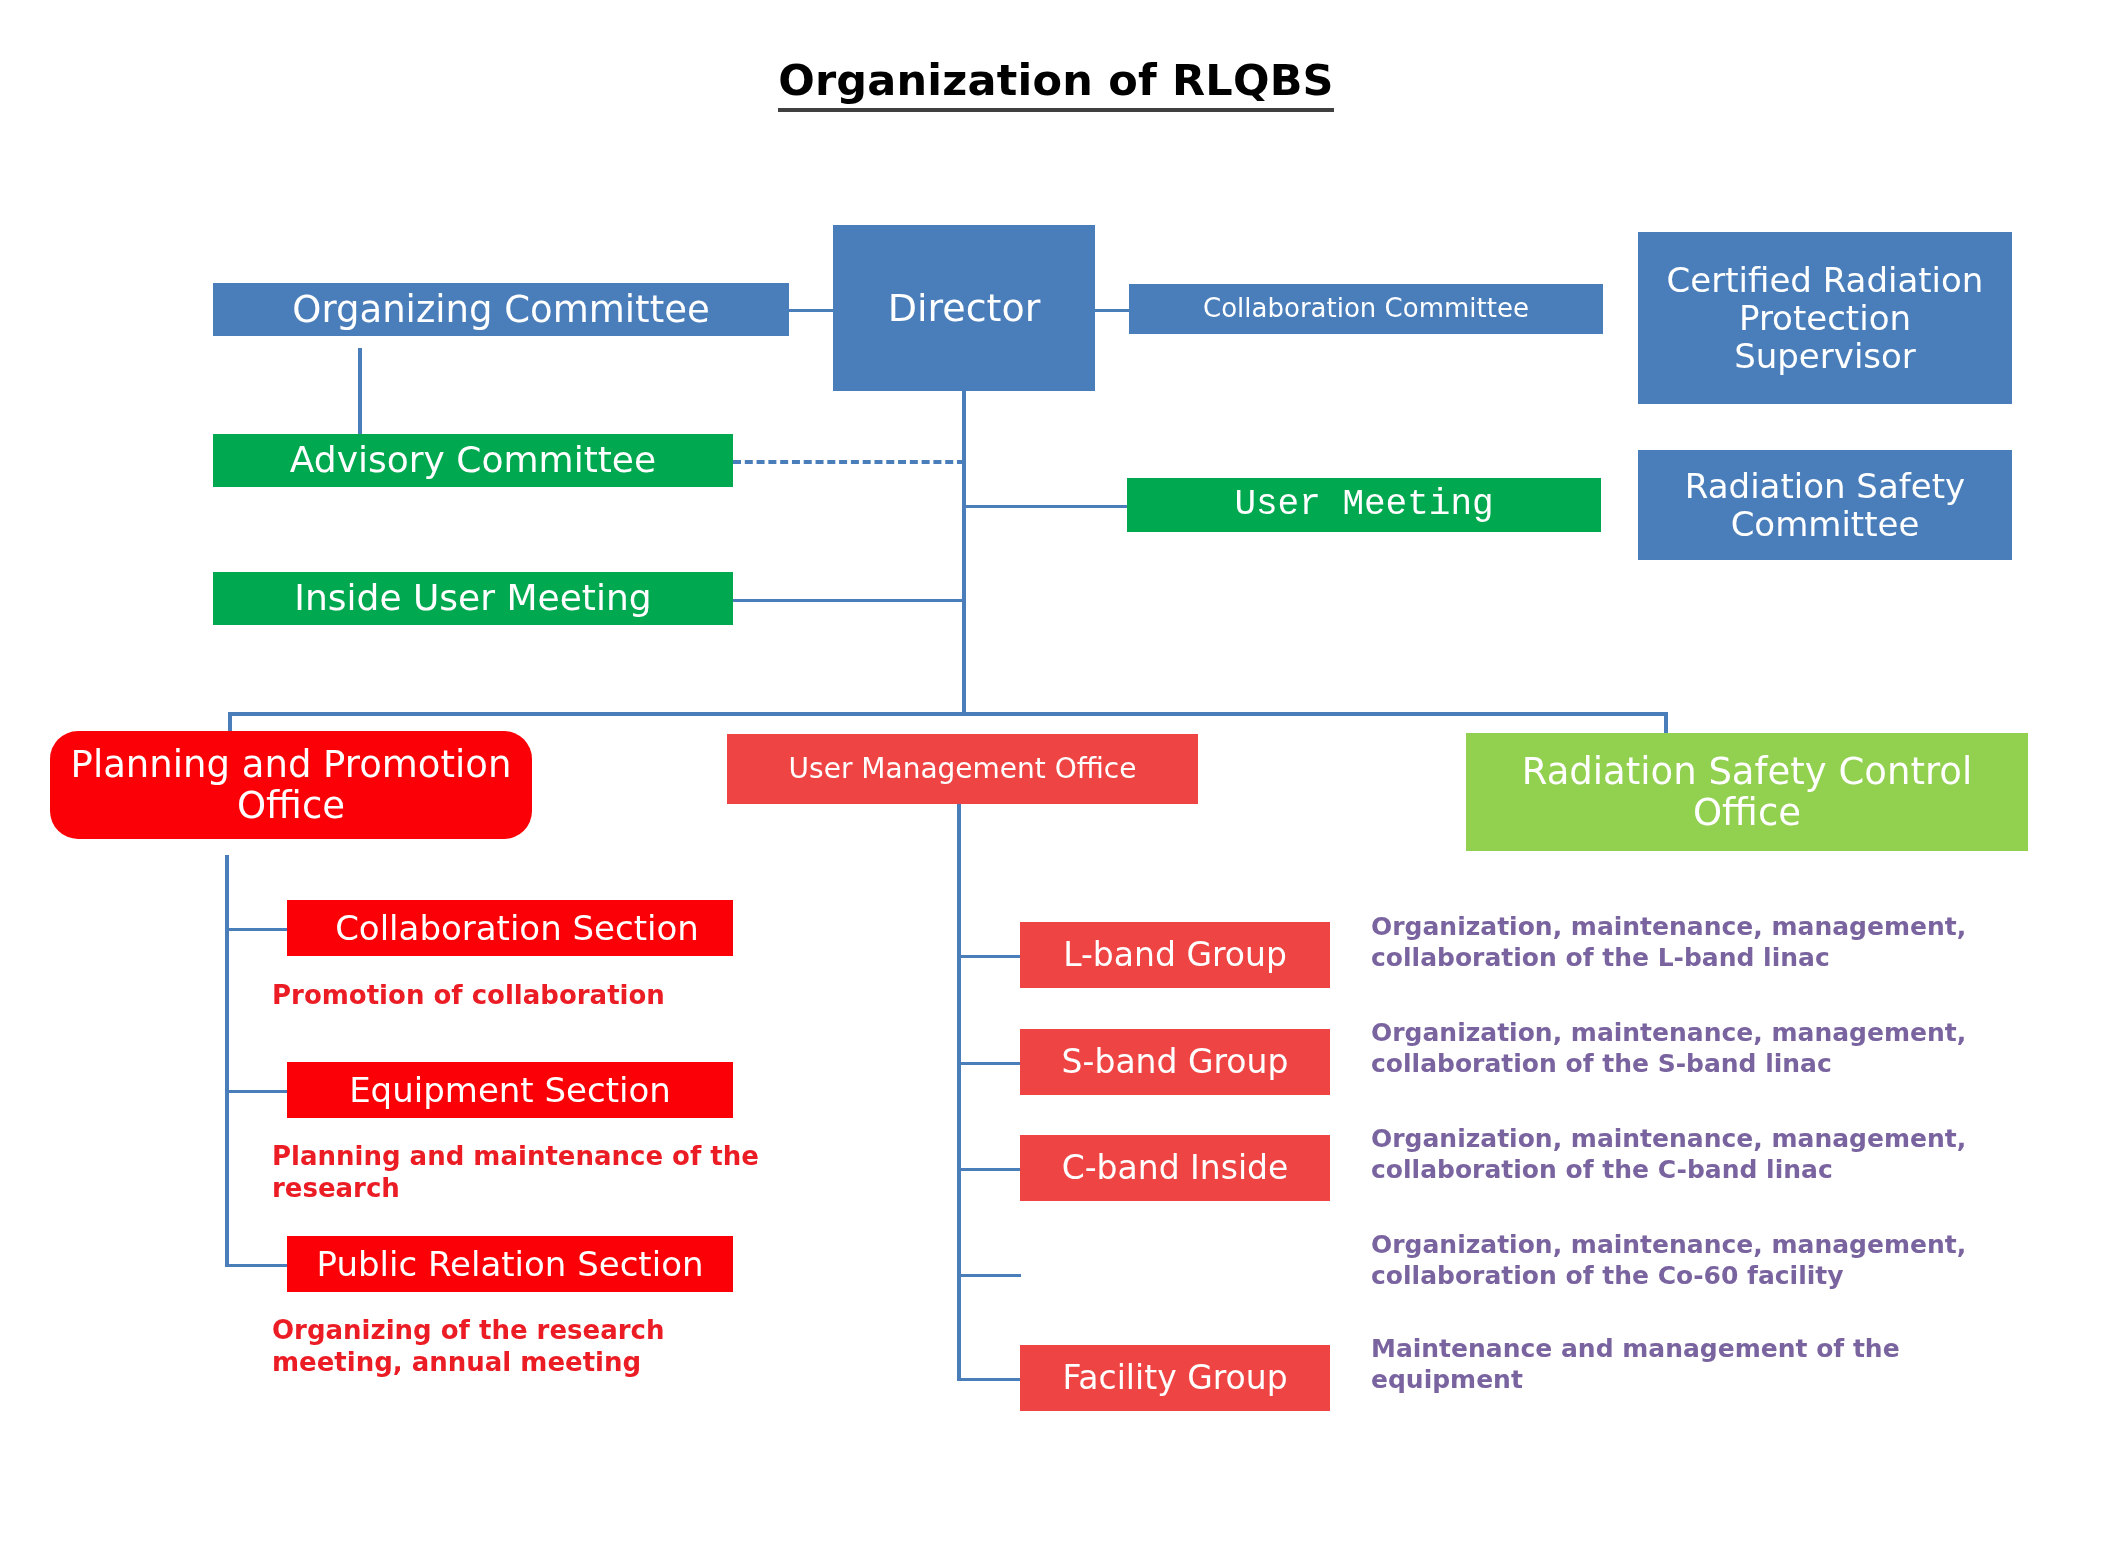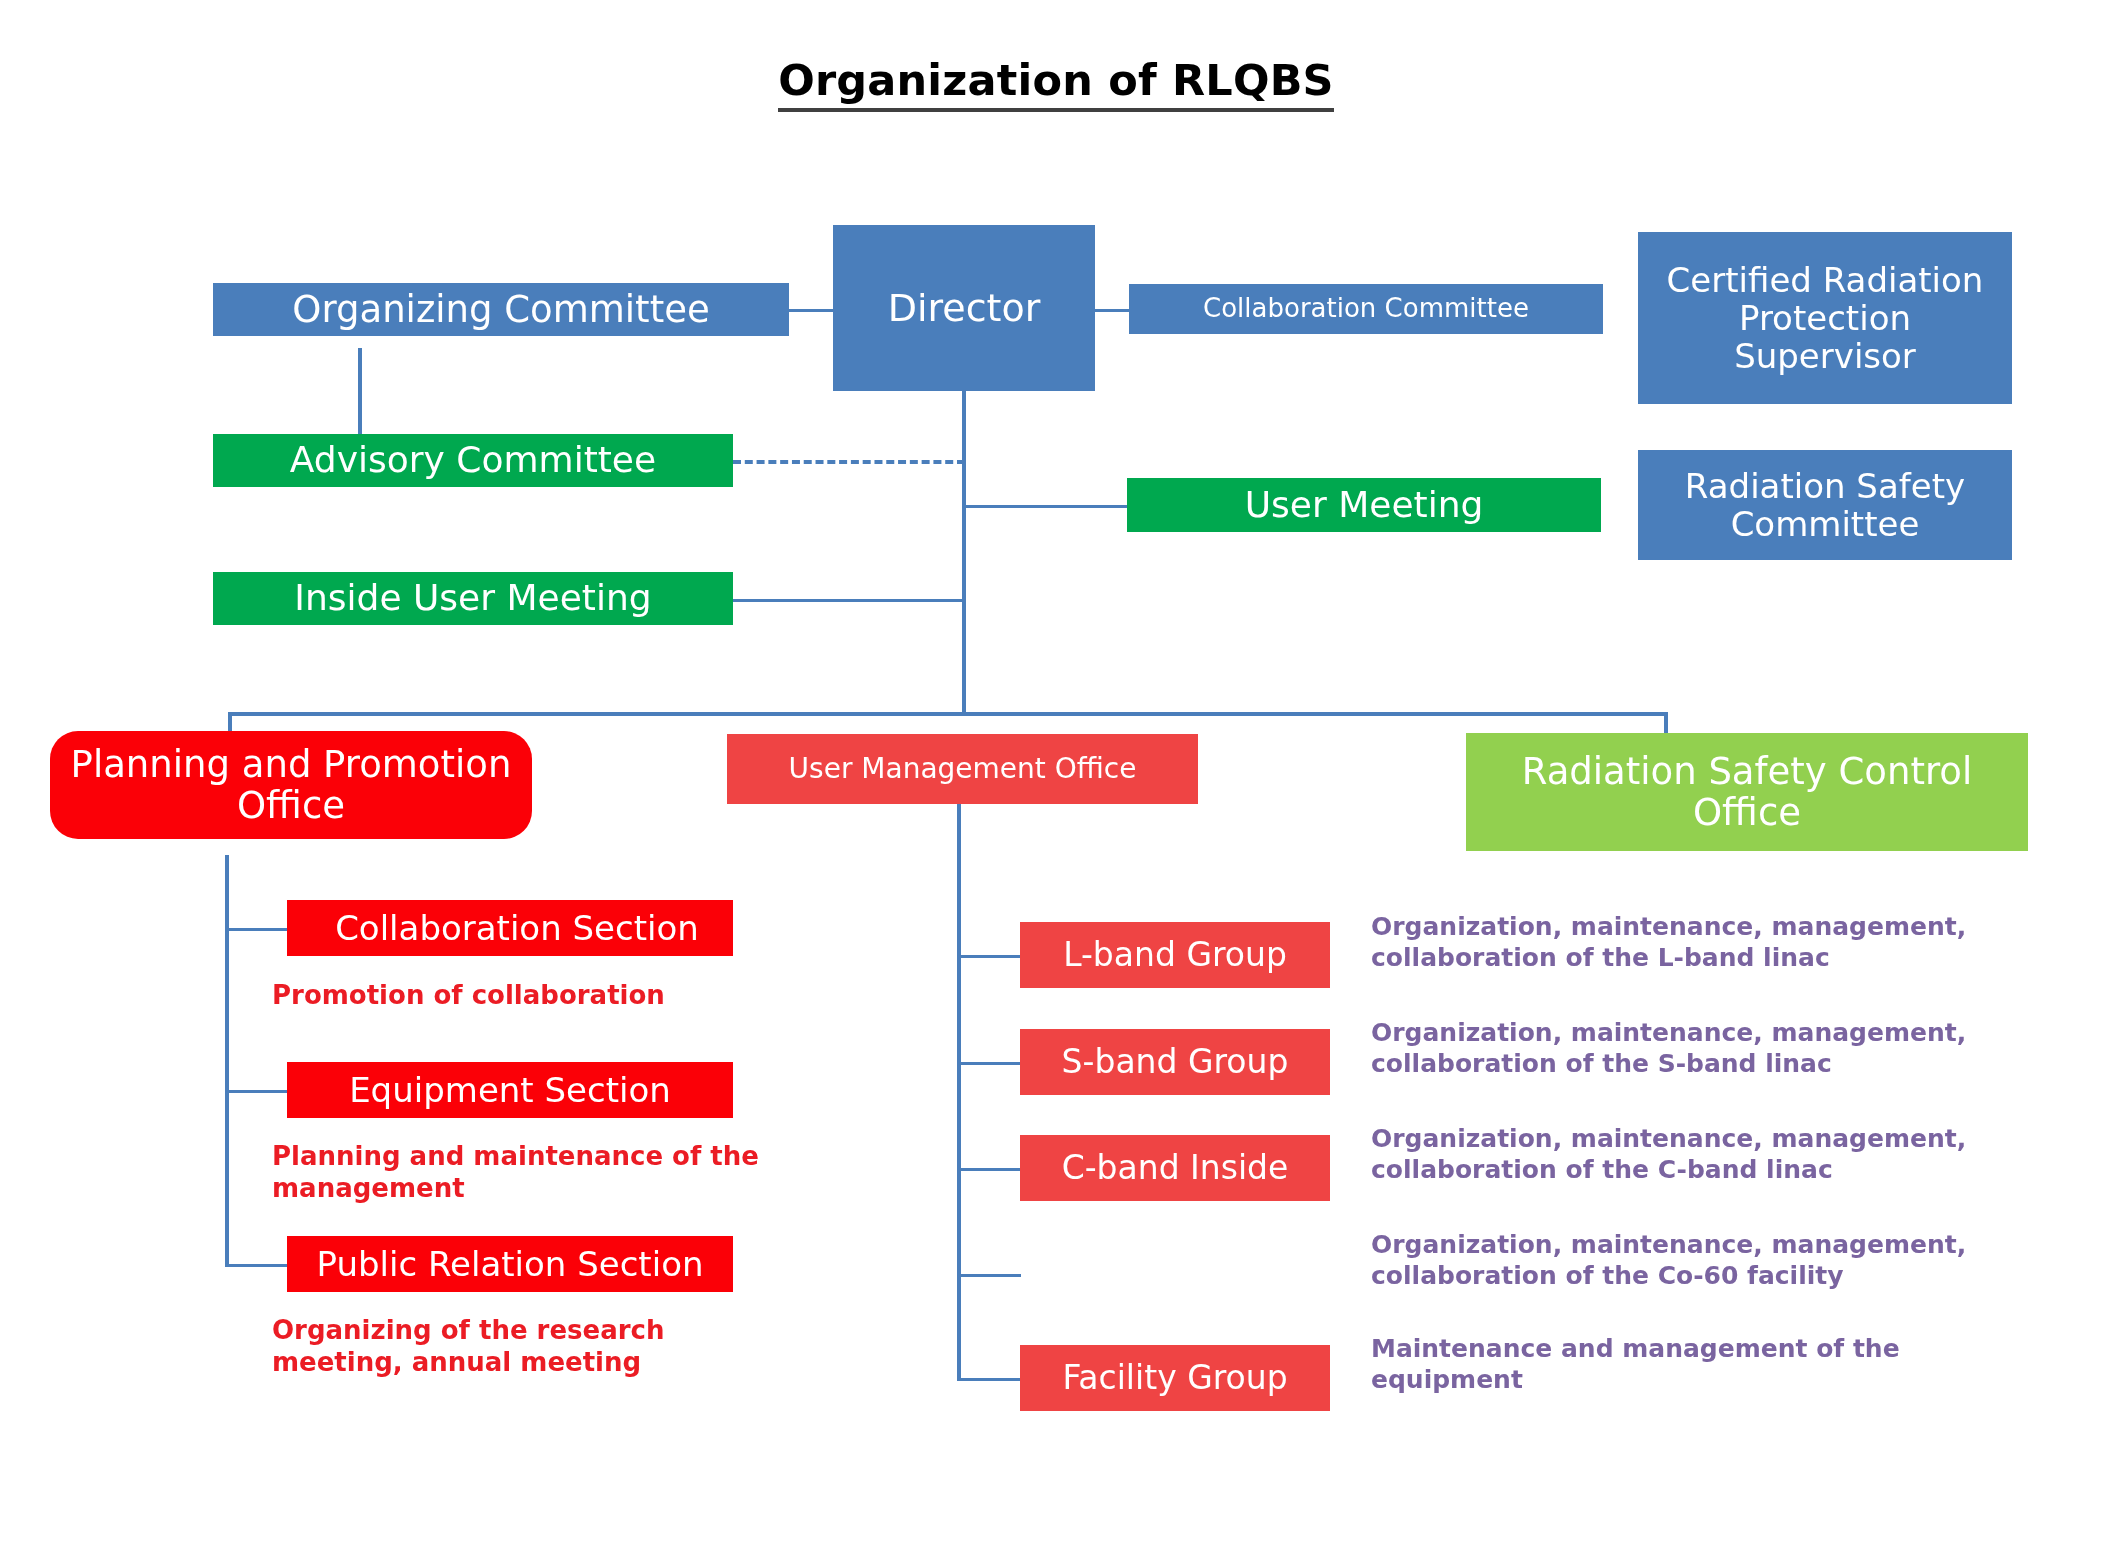--- a/index.html
+++ b/index.html
@@ -118,37 +118,37 @@
   <div class="node blue" style="left:213px; top:283px; width:576px; height:53px; font-size:37px;">Organizing Committee</div>
 
   <div class="node blue" style="left:833px; top:225px; width:262px; height:166px; font-size:38px;">Director</div>
 
   <div class="node blue" style="left:1129px; top:284px; width:474px; height:50px; font-size:26px;">Collaboration Committee</div>
 
   <div class="node blue" style="left:1638px; top:232px; width:374px; height:172px; font-size:34px;">Certified Radiation Protection Supervisor</div>
 
   <div class="node green" style="left:213px; top:434px; width:520px; height:53px; font-size:36px;">Advisory Committee</div>
 
-  <div class="node green" style="left:1127px; top:478px; width:474px; height:54px; font-size:36px;">User Meeting</div>
+  <div class="node green" style="left:1127px; top:478px; width:474px; height:54px; font-size:36px;font-family:Liberation Mono, monospace;">User Meeting</div>
 
   <div class="node blue" style="left:1638px; top:450px; width:374px; height:110px; font-size:34px;">Radiation Safety Committee</div>
 
   <div class="node green" style="left:213px; top:572px; width:520px; height:53px; font-size:36px;">Inside User Meeting</div>
 
   <div class="node red" style="left:50px; top:731px; width:482px; height:108px; font-size:37px;border-radius:28px;">Planning and Promotion Office</div>
 
   <div class="node purple" style="left:727px; top:734px; width:471px; height:70px; font-size:28px;">User Management Office</div>
 
   <div class="node lgreen" style="left:1466px; top:733px; width:562px; height:118px; font-size:37px;">Radiation Safety Control Office</div>
 
   <div class="node red" style="left:287px; top:900px; width:446px; height:56px; font-size:34px;padding-left:20px;">Collaboration Section</div>
   <div class="caption cap-red" style="left:272px; top:980px; width:470px;">Promotion of collaboration</div>
 
   <div class="node red" style="left:287px; top:1062px; width:446px; height:56px; font-size:34px;">Equipment Section</div>
-  <div class="caption cap-red" style="left:272px; top:1141px; width:540px;">Planning and maintenance of the management</div>
+  <div class="caption cap-red" style="left:272px; top:1141px; width:540px;">Planning and maintenance of the research</div>
 
   <div class="node red" style="left:287px; top:1236px; width:446px; height:56px; font-size:34px;">Public Relation Section</div>
   <div class="caption cap-red" style="left:272px; top:1315px; width:440px;">Organizing of the research meeting, annual meeting</div>
 
   <div class="node purple" style="left:1020px; top:922px; width:310px; height:66px; font-size:33px;">L-band Group</div>
   <div class="caption cap-purple" style="left:1371px; top:912px; width:700px;">Organization, maintenance, management, collaboration of the L-band linac</div>
 
   <div class="node purple" style="left:1020px; top:1029px; width:310px; height:66px; font-size:33px;">S-band Group</div>
   <div class="caption cap-purple" style="left:1371px; top:1018px; width:700px;">Organization, maintenance, management, collaboration of the S-band linac</div>
 

